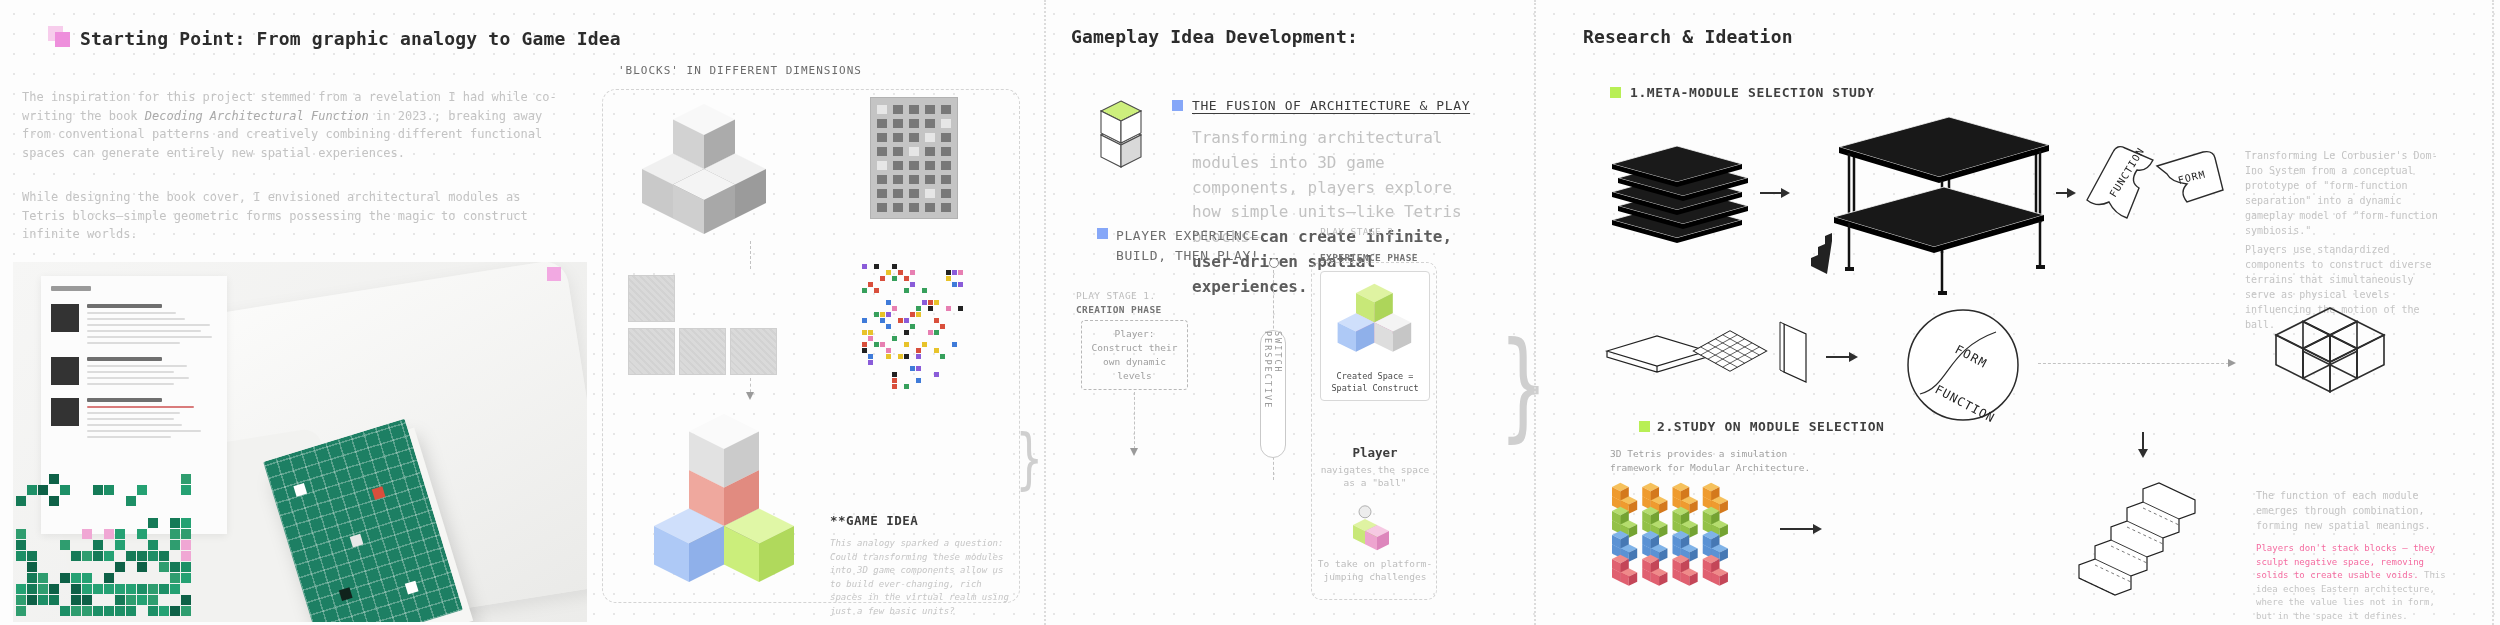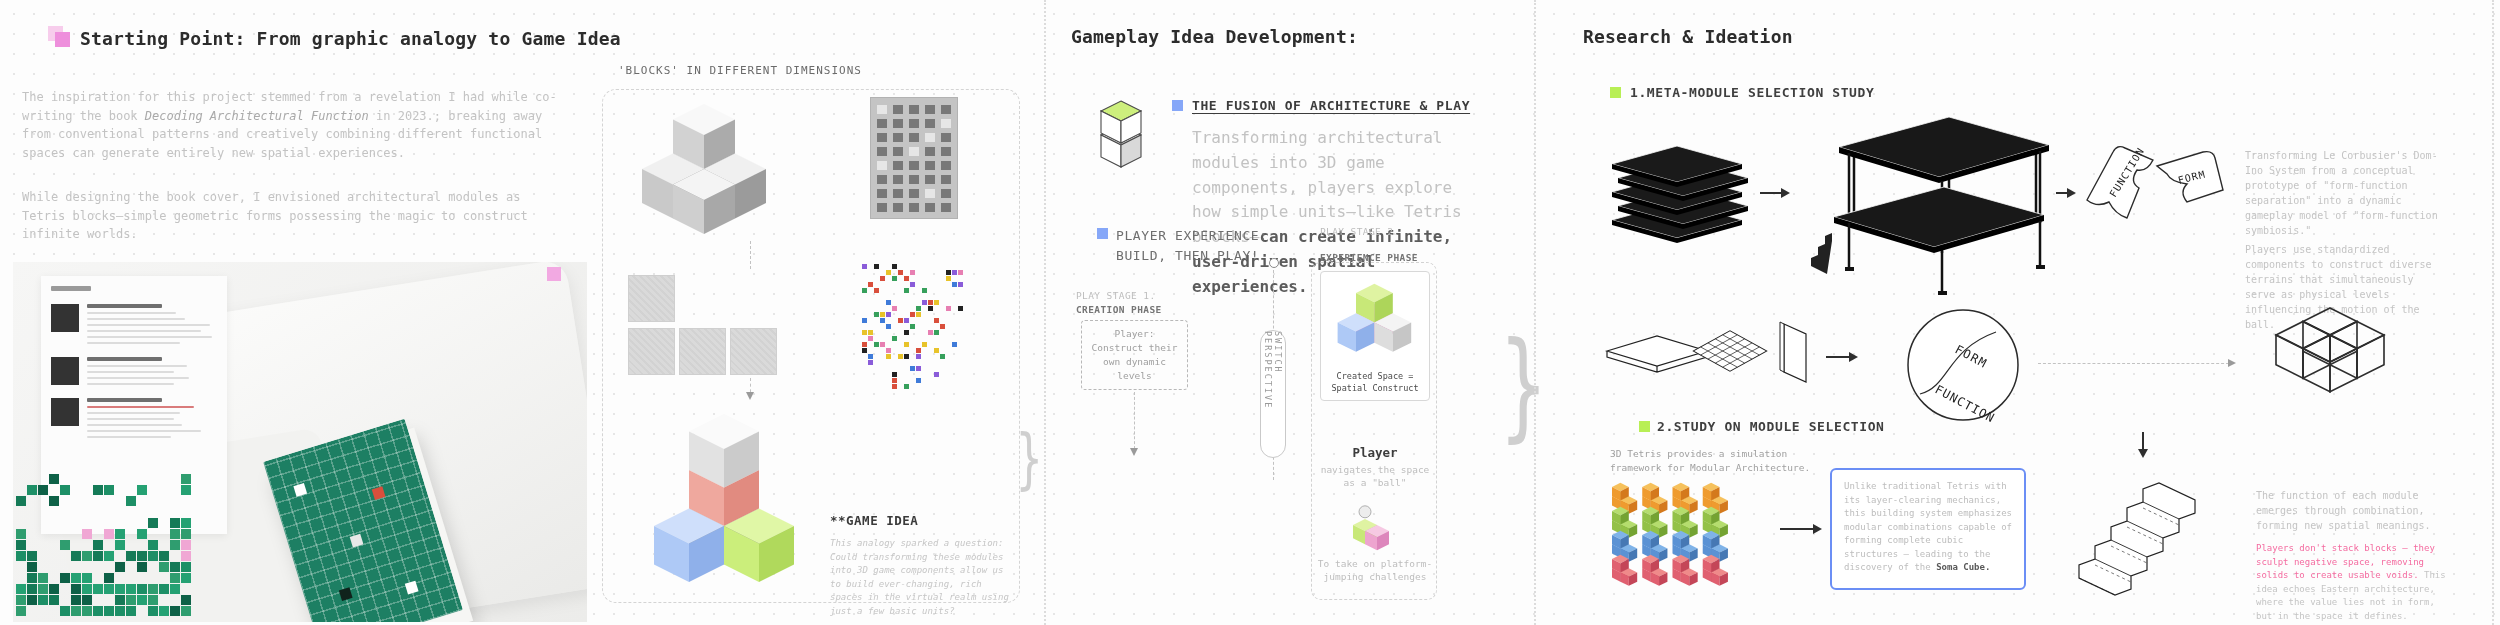--- a/index.html
+++ b/index.html
@@ -410,21 +410,21 @@
       </g>
       <g>
         <polygon points="20,0 40,10 20,20 0,10" fill="#cdef7d"></polygon>
         <polygon points="0,10 20,20 20,42 0,32" fill="#ffffff"></polygon>
         <polygon points="40,10 20,20 20,42 40,32" fill="#ffffff"></polygon>
       </g>
     </g>
   </svg>
 
   <div class="abs sq" style="left:1172px;top:100px;background:#86a7f8"></div>
-  <div class="abs uc" style="left:1192px;top:98px;font-size:13px;color:#3c3c3c;text-decoration:underline;text-underline-offset:3px;font-weight:bold">THE FUSION OF ARCHITECTURE &amp; PLAY</div>
+  <div class="abs uc" style="left:1192px;top:98px;font-size:13px;color:#3c3c3c;text-decoration:underline;text-underline-offset:3px;font-weight:normal">THE FUSION OF ARCHITECTURE &amp; PLAY</div>
   <p class="abs" style="left:1192px;top:126px;width:290px;font-size:16px;line-height:1.55;color:#c2c2c2">
     <span>Transforming architectural modules into 3D game components, players explore how simple units—like Tetris blocks—</span><span style="color:#5c5c5c;font-weight:bold">can create infinite, user-driven spatial experiences.</span>
   </p>
 
   <div class="abs sq" style="left:1097px;top:228px;background:#86a7f8"></div>
   <div class="abs uc" style="left:1116px;top:226px;font-size:13px;color:#6e6e6e;line-height:1.55">
     <div>PLAYER EXPERIENCE:</div>
     <div>BUILD, THEN PLAY!</div>
   </div>
 
@@ -614,25 +614,20 @@
     <g transform="translate(6,90) scale(0.42)" style="--ct:#ef8a8a;--cl:#e06070;--cr:#c44658">
       <use href="#piece3"></use>
         <use href="#piece3" x="72"></use>
         <use href="#piece3" x="144"></use>
         <use href="#piece3" x="216"></use>
     </g>
   </svg>
 
   <div class="arrow-h" style="left:1780px;top:528px;width:40px"></div>
 
-  <div class="blue-box" style="left:1830px;top:468px;width:196px;height:122px;padding:10px 12px">
-    <p style="font-size:9px;line-height:1.5;color:#bdbdbd">
-      <span>Unlike traditional Tetris with its layer-clearing mechanics, this building system emphasizes modular combinations capable of forming complete cubic structures — leading to the discovery of the </span><span style="color:#5a5a5a;font-weight:bold">Soma Cube.</span>
-    </p>
-  </div>
 
   <svg class="abs" style="left:2057px;top:460px" width="170" height="138" viewBox="0 0 170 138">
     <g stroke="#222" stroke-width="1.2" fill="#fff">
       <path d="M22,118 v-13 l16,-6 v-13 l16,-6 v-13 l16,-6 v-13 l16,-6 v-13 l16,-6 l36,17 v13 l-16,6 v13 l-16,6 v13 l-16,6 v13 l-16,6 v13 l-16,6 z"></path>
       <path d="M38,99 l36,17 M54,80 l36,17 M70,61 l36,17 M86,42 l36,17" fill="none" stroke-width=".9"></path>
       <path d="M22,118 l36,17 M38,105 l36,17 M54,86 l36,17 M70,67 l36,17 M86,48 l36,17" fill="none" stroke-width=".6" stroke-dasharray="3 3"></path>
     </g>
   </svg>
 
   <div class="abs" style="left:2256px;top:488px;width:195px">

